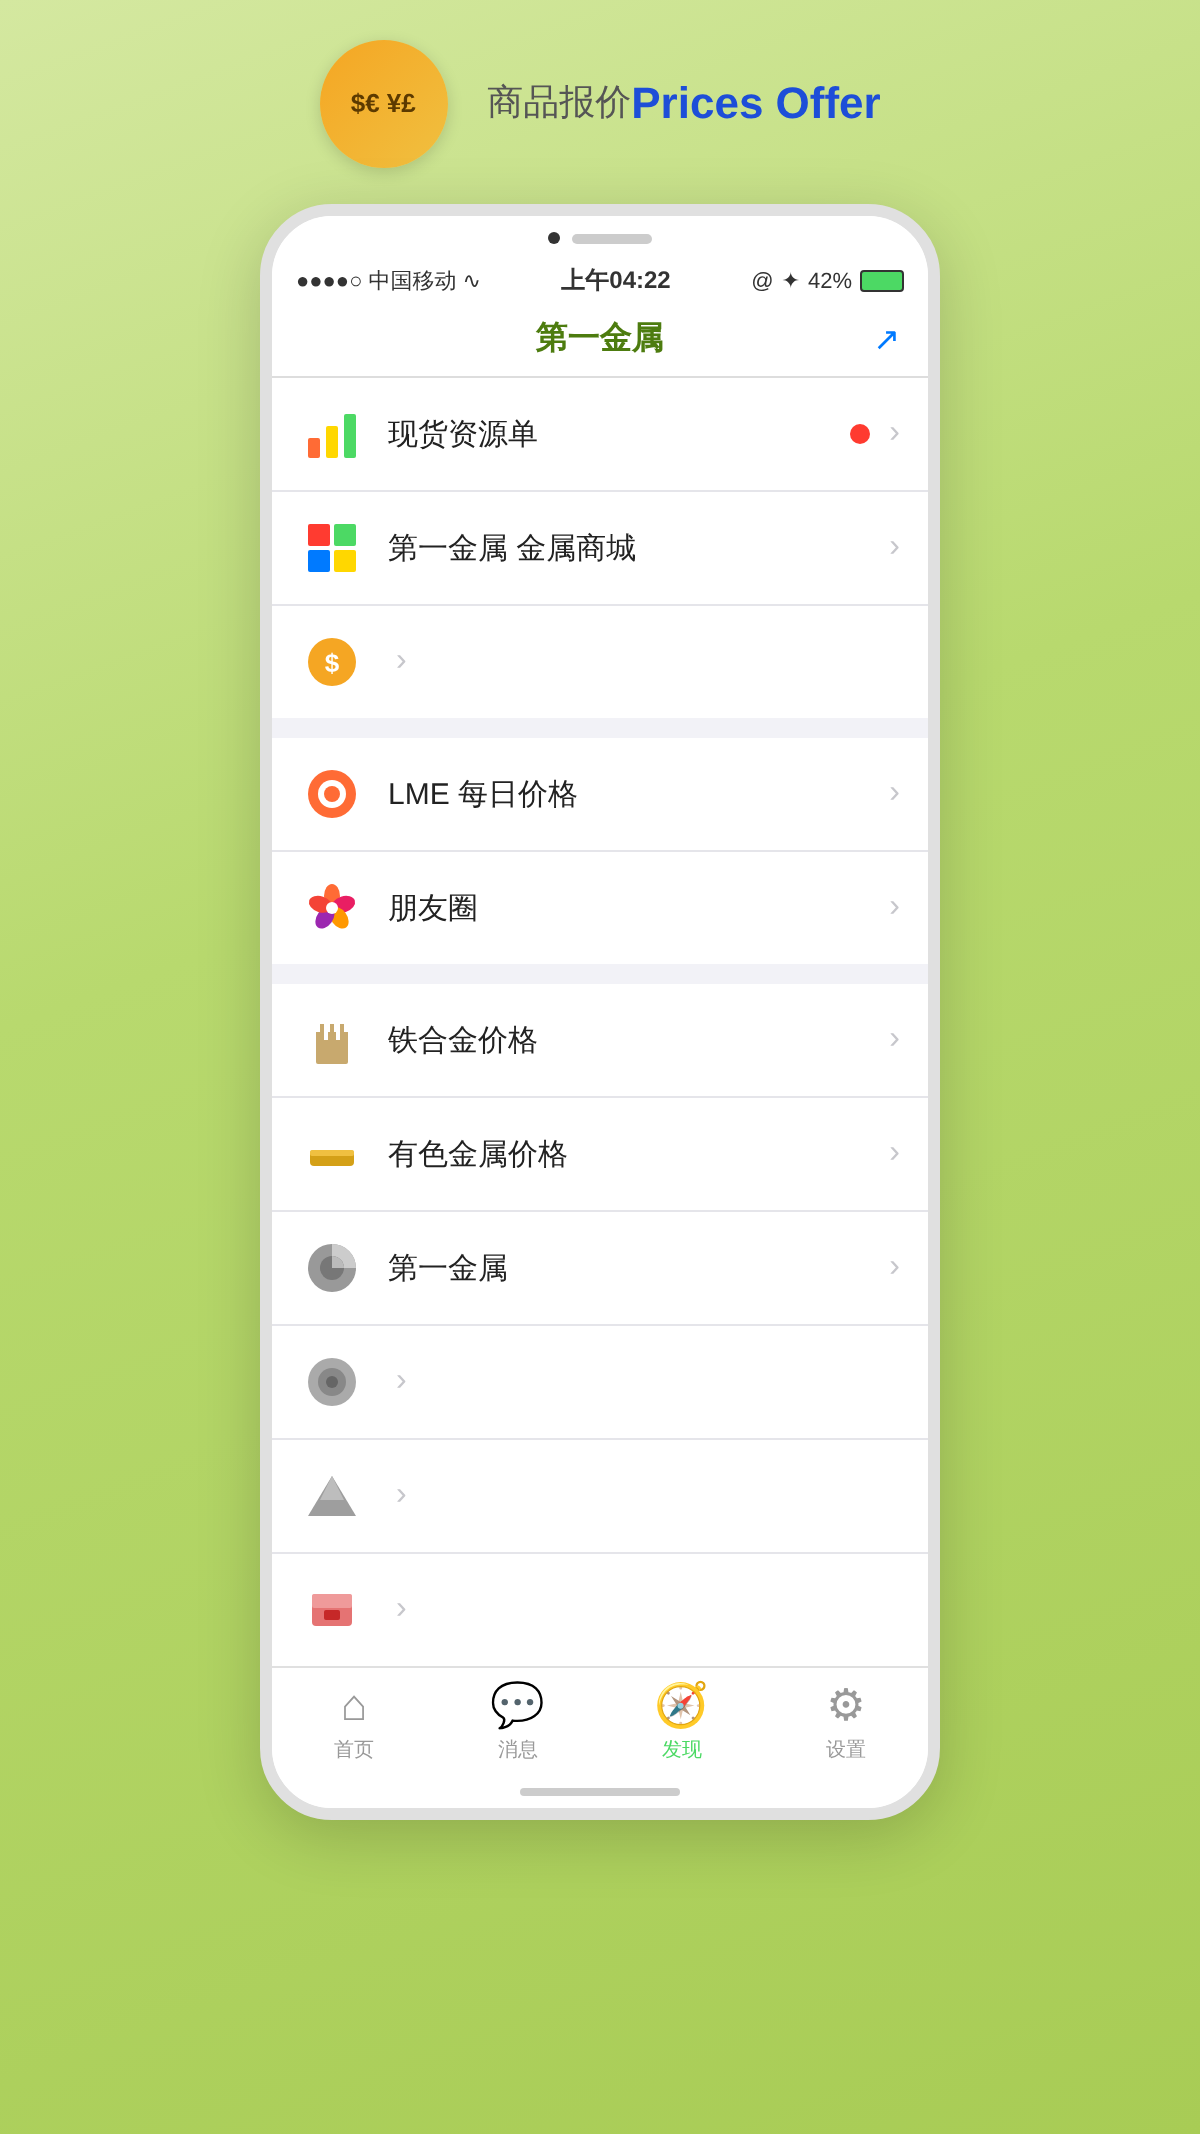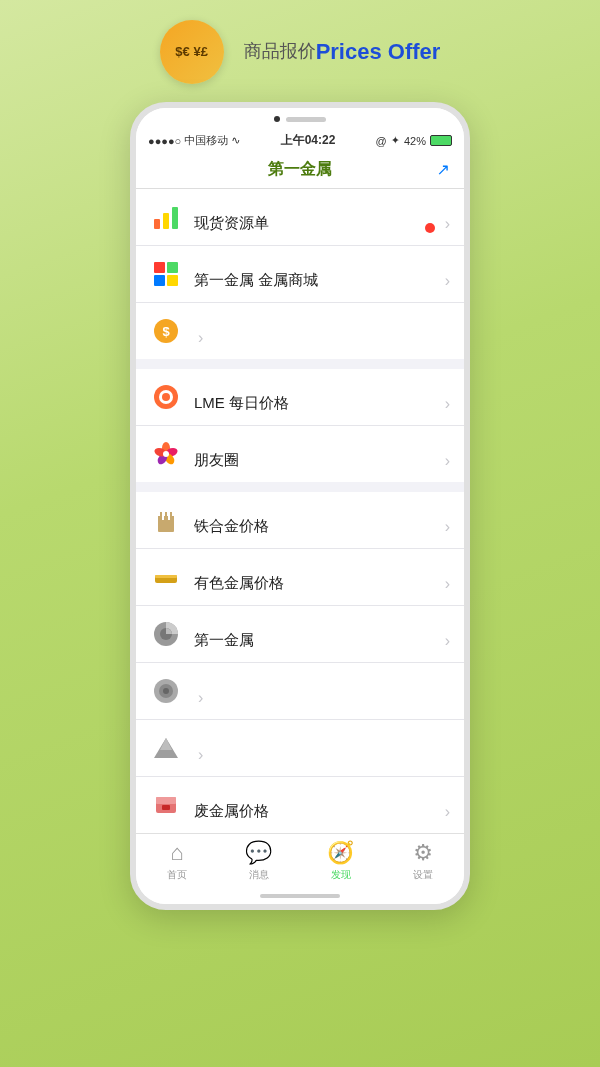--- a/index.html
+++ b/index.html
@@ -155,21 +155,21 @@
     .list-section {
       margin-bottom: 0;
     }
     .list-section-spacer {
       height: 10px;
       background: #f2f2f7;
     }
     .list-item {
       background: #fff;
       display: flex;
-      align-items: flex-end;
+      align-items: center;
       padding: 12px 14px;
       border-bottom: 1px solid #e5e5ea;
       min-height: 52px;
       cursor: pointer;
       position: relative;
     }
     .list-item:last-child {
       border-bottom: none;
     }
     .list-item-icon {
@@ -435,21 +435,20 @@
       </div>
 
       <div class="list-item">
         <div class="list-item-icon">
           <svg width="28" height="28" viewBox="0 0 28 28">
             <rect x="4" y="6" width="20" height="16" rx="2" fill="#e57373"></rect>
             <rect x="4" y="6" width="20" height="7" rx="1" fill="#ef9a9a"></rect>
             <rect x="10" y="14" width="8" height="5" rx="1" fill="#c62828"></rect>
           </svg>
         </div>
-        <span class="list-item-label">废金属价格</span>
         <span class="list-item-chevron">›</span>
       </div>
     </div>
   </div>
 
   <div class="tab-bar">
     <div class="tab-item">
       <span class="tab-icon">⌂</span>
       <span class="tab-label">首页</span>
     </div>

